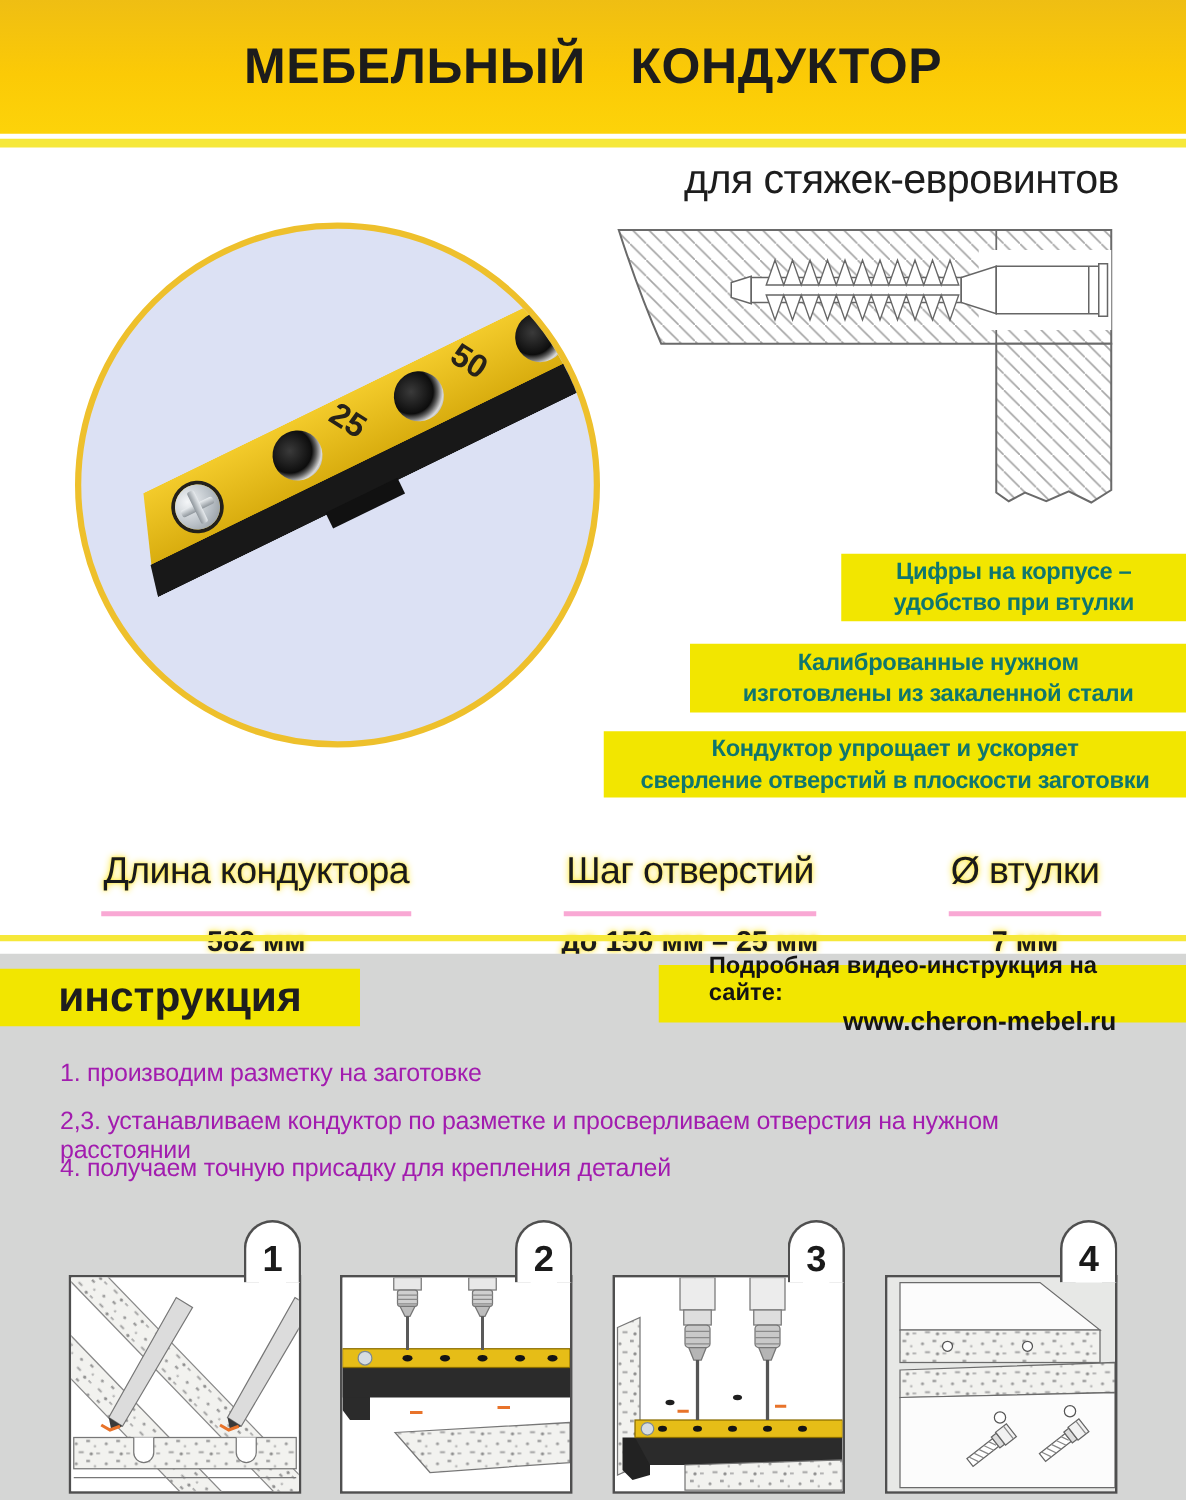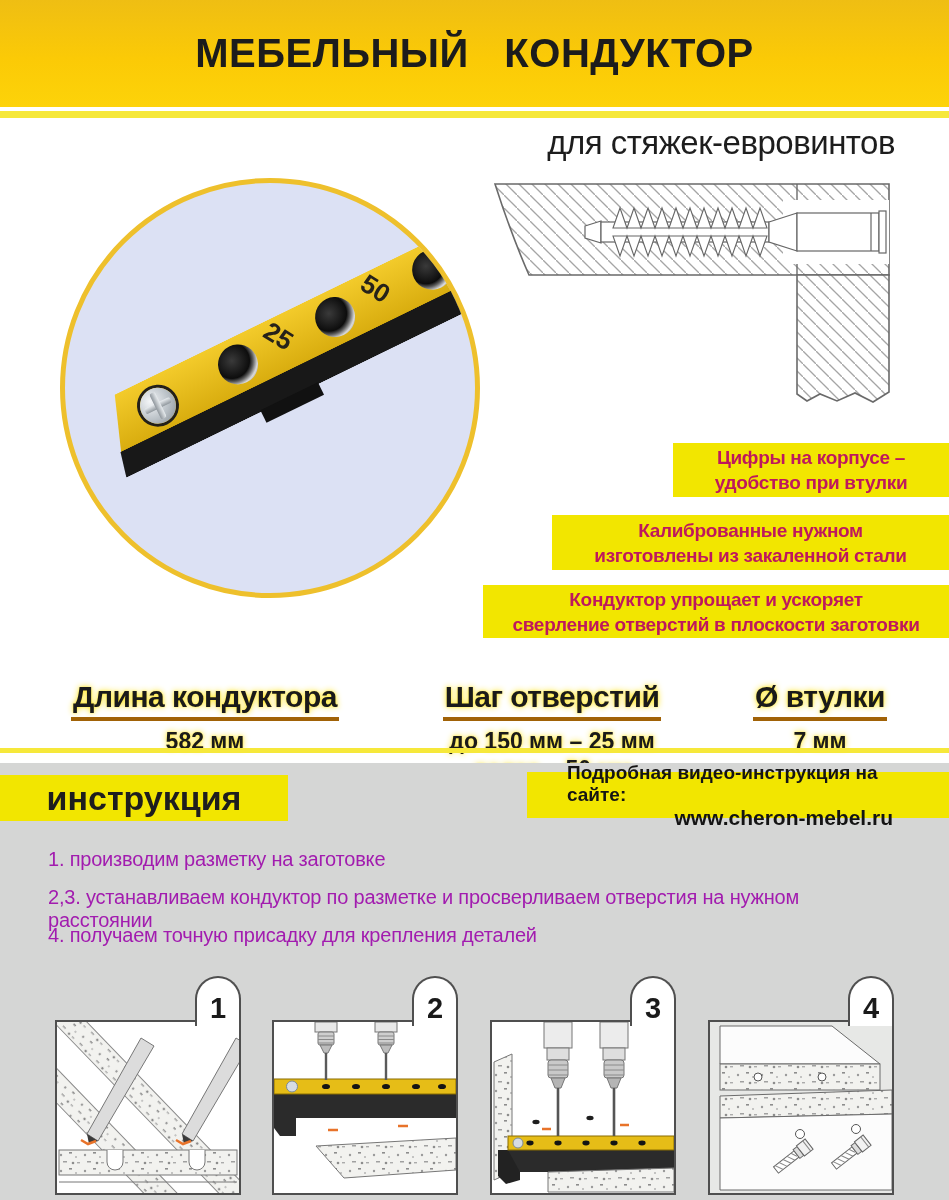--- a/index.html
+++ b/index.html
@@ -30,31 +30,31 @@
   .jig-screw::before,.jig-screw::after{content:"";position:absolute;left:4px;top:15px;width:28px;height:6px;
     background:linear-gradient(#e8ecef,#8f969c);border-radius:2px;}
   .jig-screw::after{transform:rotate(90deg);}
   .bushing{position:absolute;top:7px;width:40px;height:40px;border-radius:50%;
     background:radial-gradient(circle at 40% 35%,#3a3a3a 0%,#0d0d0d 50%,#5f5f5f 60%,#d9d9d9 72%,#8f8f8f 88%,#6f6f6f 100%);}
   .jig-num{position:absolute;top:4px;font-size:26px;font-weight:bold;color:#26221a;transform:rotate(58deg);}
   
   .tech{left:465px;top:182px;}
   
   .callout{background:#f2e600;display:flex;flex-direction:column;align-items:center;justify-content:center;
-    font-size:19px;font-weight:bold;line-height:25px;letter-spacing:-0.3px;color:#be185d;text-align:center;}
+    font-size:19px;font-weight:bold;line-height:25px;letter-spacing:-0.3px;color:#0f766e;text-align:center;}
   .co1{left:673px;top:443px;width:276px;height:54px;}
   .co2{left:552px;top:515px;width:397px;height:55px;}
   .co3{left:483px;top:585px;width:466px;height:53px;align-items:center;}
   
   .spec{top:680px;text-align:center;}
   .sp1{left:40px;width:330px;}
   .sp2{left:420px;width:264px;}
   .sp3{left:728px;width:184px;}
-  .spec .hd{display:inline-block;font-size:30px;font-weight:bold;letter-spacing:-0.5px;
-    border-bottom:4px solid #a16207;padding:0 2px 3px;
+  .spec .hd{display:inline-block;font-size:30px;font-weight:normal;letter-spacing:-0.5px;
+    border-bottom:4px solid #f9a8d4;padding:0 2px 15px;
     text-shadow:0 0 6px rgba(255,227,0,.95),0 0 2px rgba(255,227,0,.6);}
   .spec .val{margin-top:6px;font-size:23px;font-weight:bold;line-height:28px;
     text-shadow:0 0 6px rgba(255,227,0,.95),0 0 2px rgba(255,227,0,.6);}
   
   .gray-section{left:0;top:763px;width:949px;height:437px;background:#d5d6d5;}
   .instr-box{left:0;top:775px;width:288px;height:46px;background:#f2e600;
     display:flex;align-items:center;justify-content:center;
     font-size:34px;font-weight:bold;color:#1e1e1e;}
   .video-box{left:527px;top:772px;width:422px;height:46px;background:#f2e600;
     display:flex;flex-direction:column;justify-content:center;align-items:flex-end;

